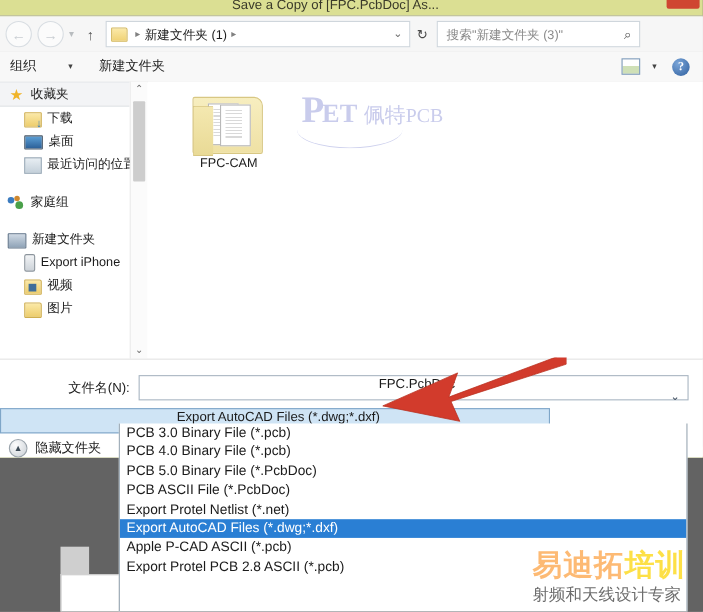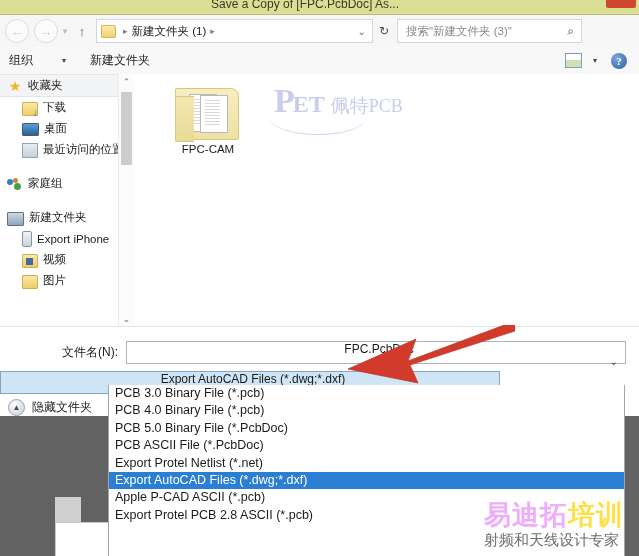--- a/index.html
+++ b/index.html
@@ -327,21 +327,21 @@
   
   .wm-br {
     position: absolute; right: 3px; bottom: 0px; width: 152px; height: 56px;
     z-index: 35; user-select: none;
   }
   .wm-br-top {
     font-size: 27px; font-weight: bold; letter-spacing: 1px;
     font-family: "DejaVu Sans", sans-serif; line-height: 30px;
     white-space: nowrap;
   }
-  .wm-br-top .r { color: #f0abfc; }
+  .wm-br-top .r { color: #fdba74; }
   .wm-br-top .b { color: #fde047; }
   .wm-br-bot {
     font-size: 15px; color: #6d6d6d; letter-spacing: 0px;
     font-family: "DejaVu Sans", sans-serif; white-space: nowrap;
     margin-top: 1px;
   }
 
   
   .bl-sliver {
     position: absolute; left: 55px; top: 522px; width: 52px; height: 34px;

